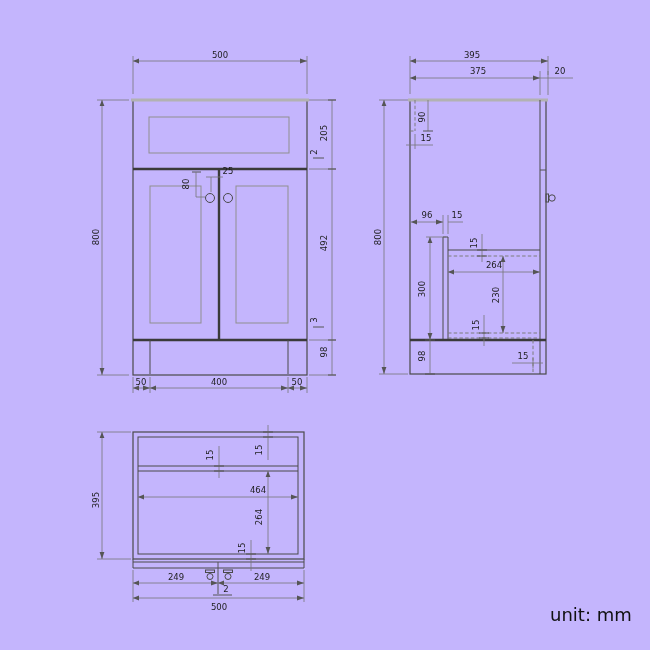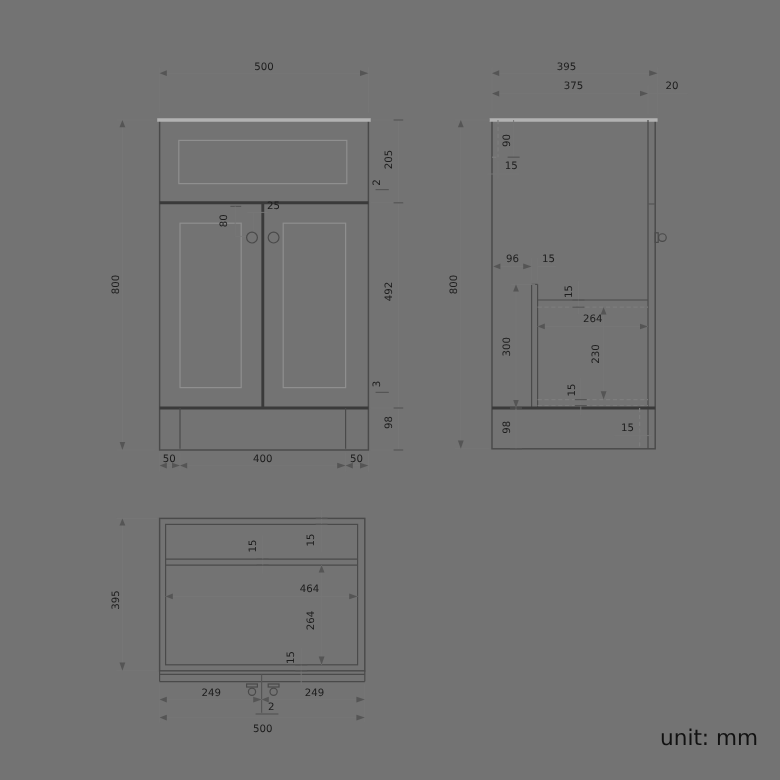--- a/index.html
+++ b/index.html
@@ -1,16 +1,16 @@
 <!DOCTYPE html>
 <html><head>
 <meta charset="utf-8">
 <style>
   html,body{margin:0;padding:0;background:#ffffff;}
-  .stage{position:relative;width:650px;height:650px;background:#737373;overflow:hidden;
+  .stage{position:relative;width:650px;height:650px;background:#c4b5fd;overflow:hidden;
          font-family:"DejaVu Sans","Liberation Sans",sans-serif;}
   svg{position:absolute;left:0;top:0;}
   
   .wall{stroke:#4a4a4a;stroke-width:1.2;fill:none;}
   .thin{stroke:#4a4a4a;stroke-width:1;fill:none;}
   .panel{stroke:#8f8f8f;stroke-width:1;fill:none;}
   .tgray{stroke:#b2b2b2;stroke-width:3;fill:none;}
   .tdark{stroke:#3a3a3a;stroke-width:2.4;fill:none;}
   .dash{stroke:#7d7d7d;stroke-width:1;fill:none;stroke-dasharray:3.5 2.2;}
   

